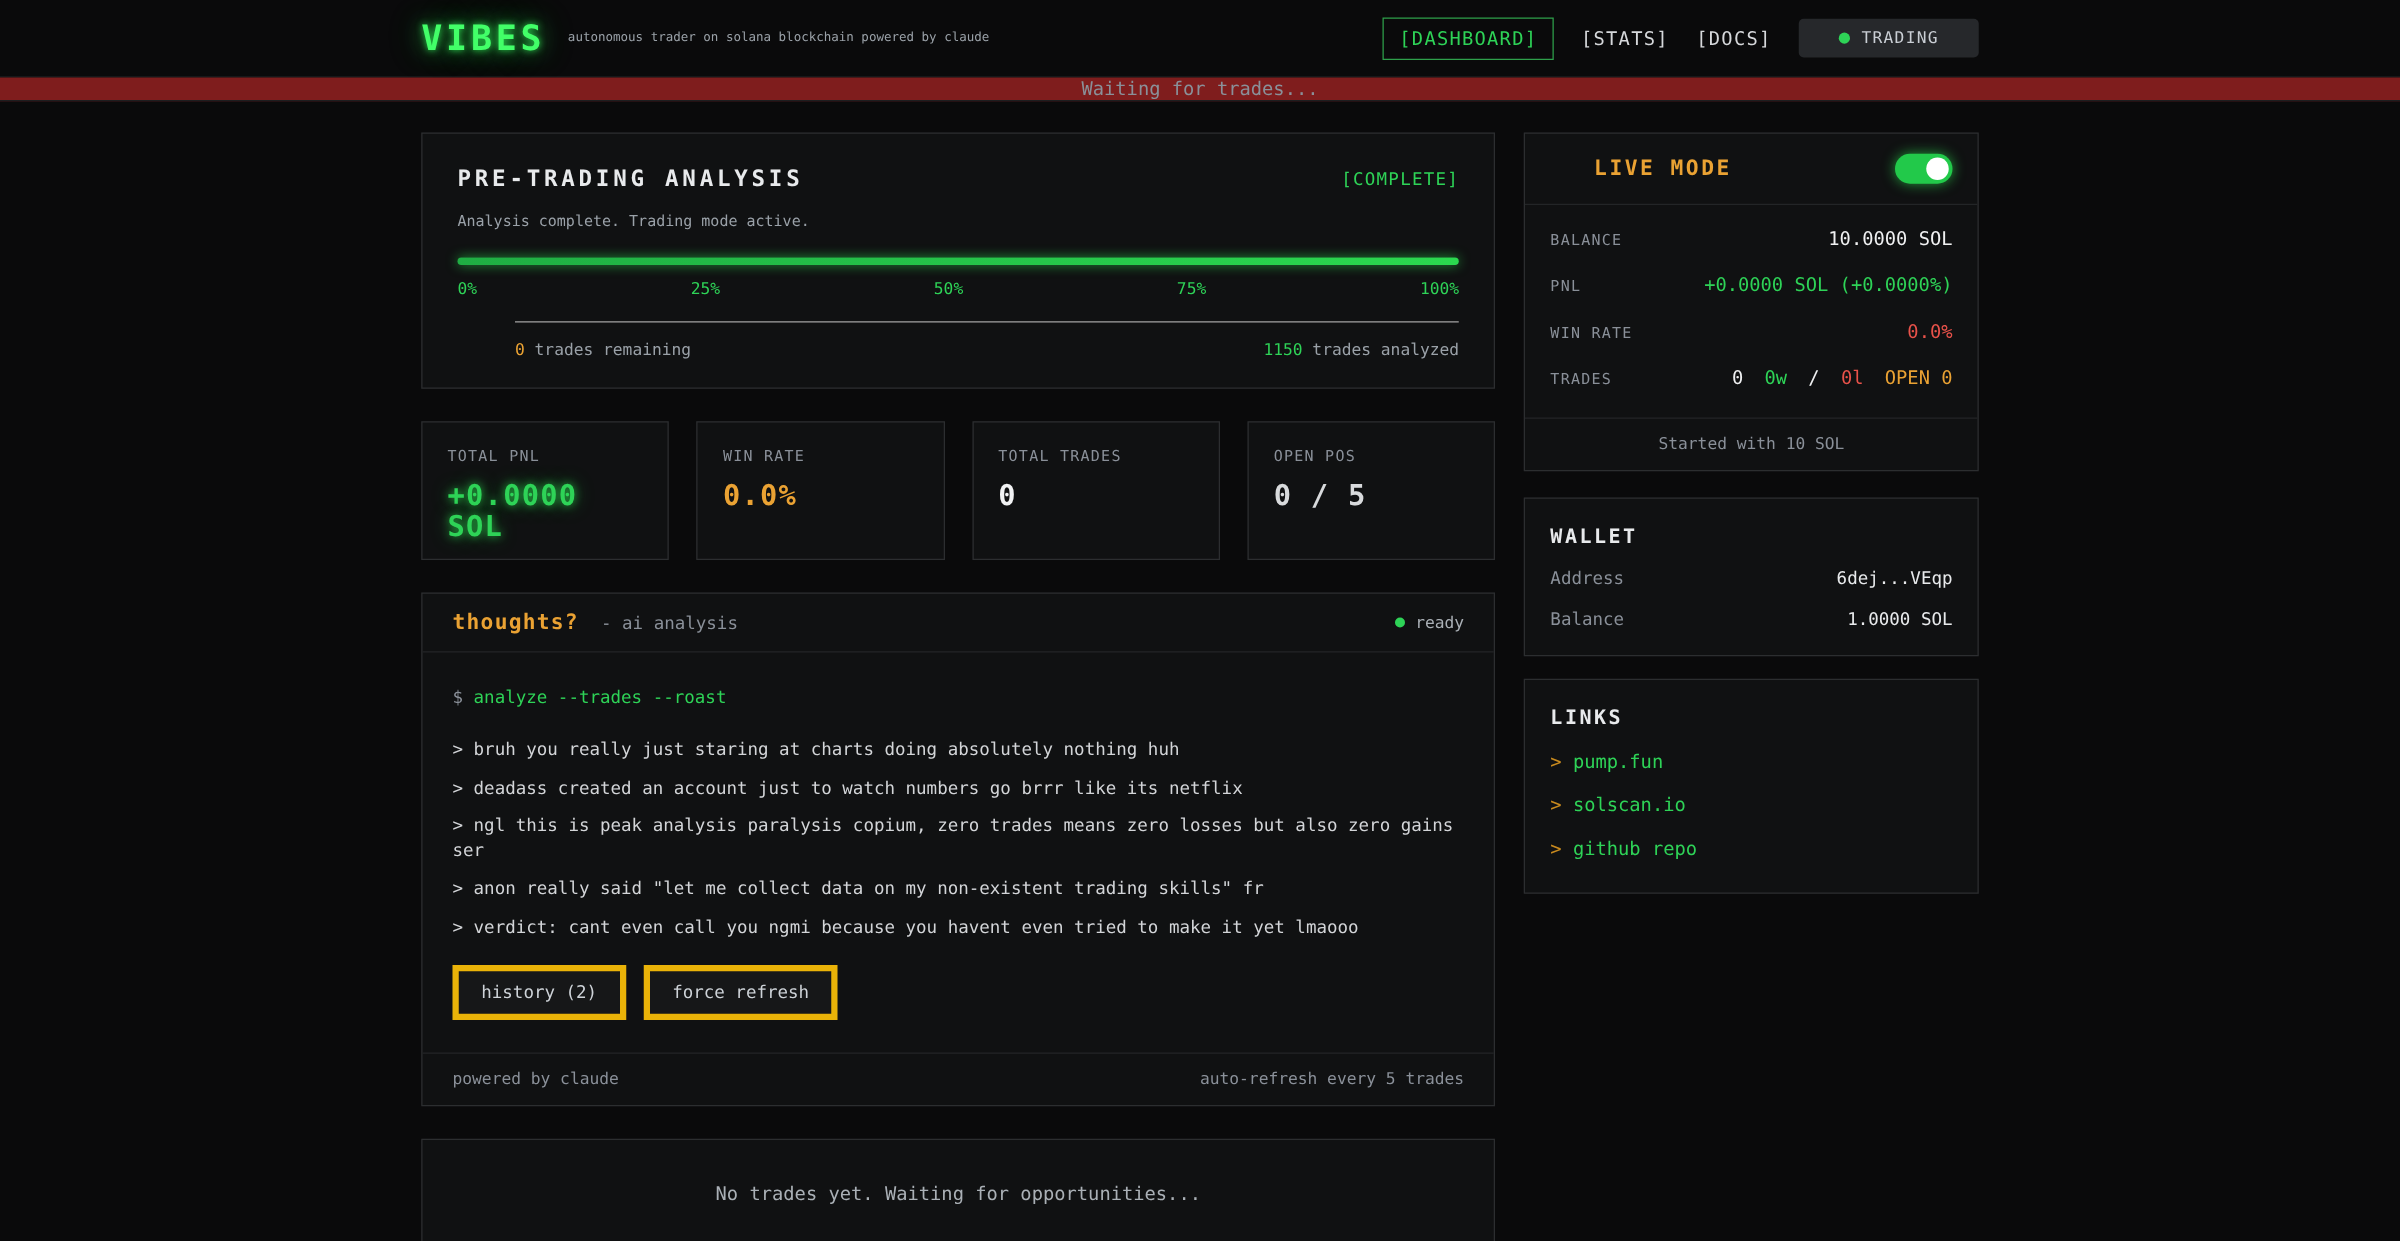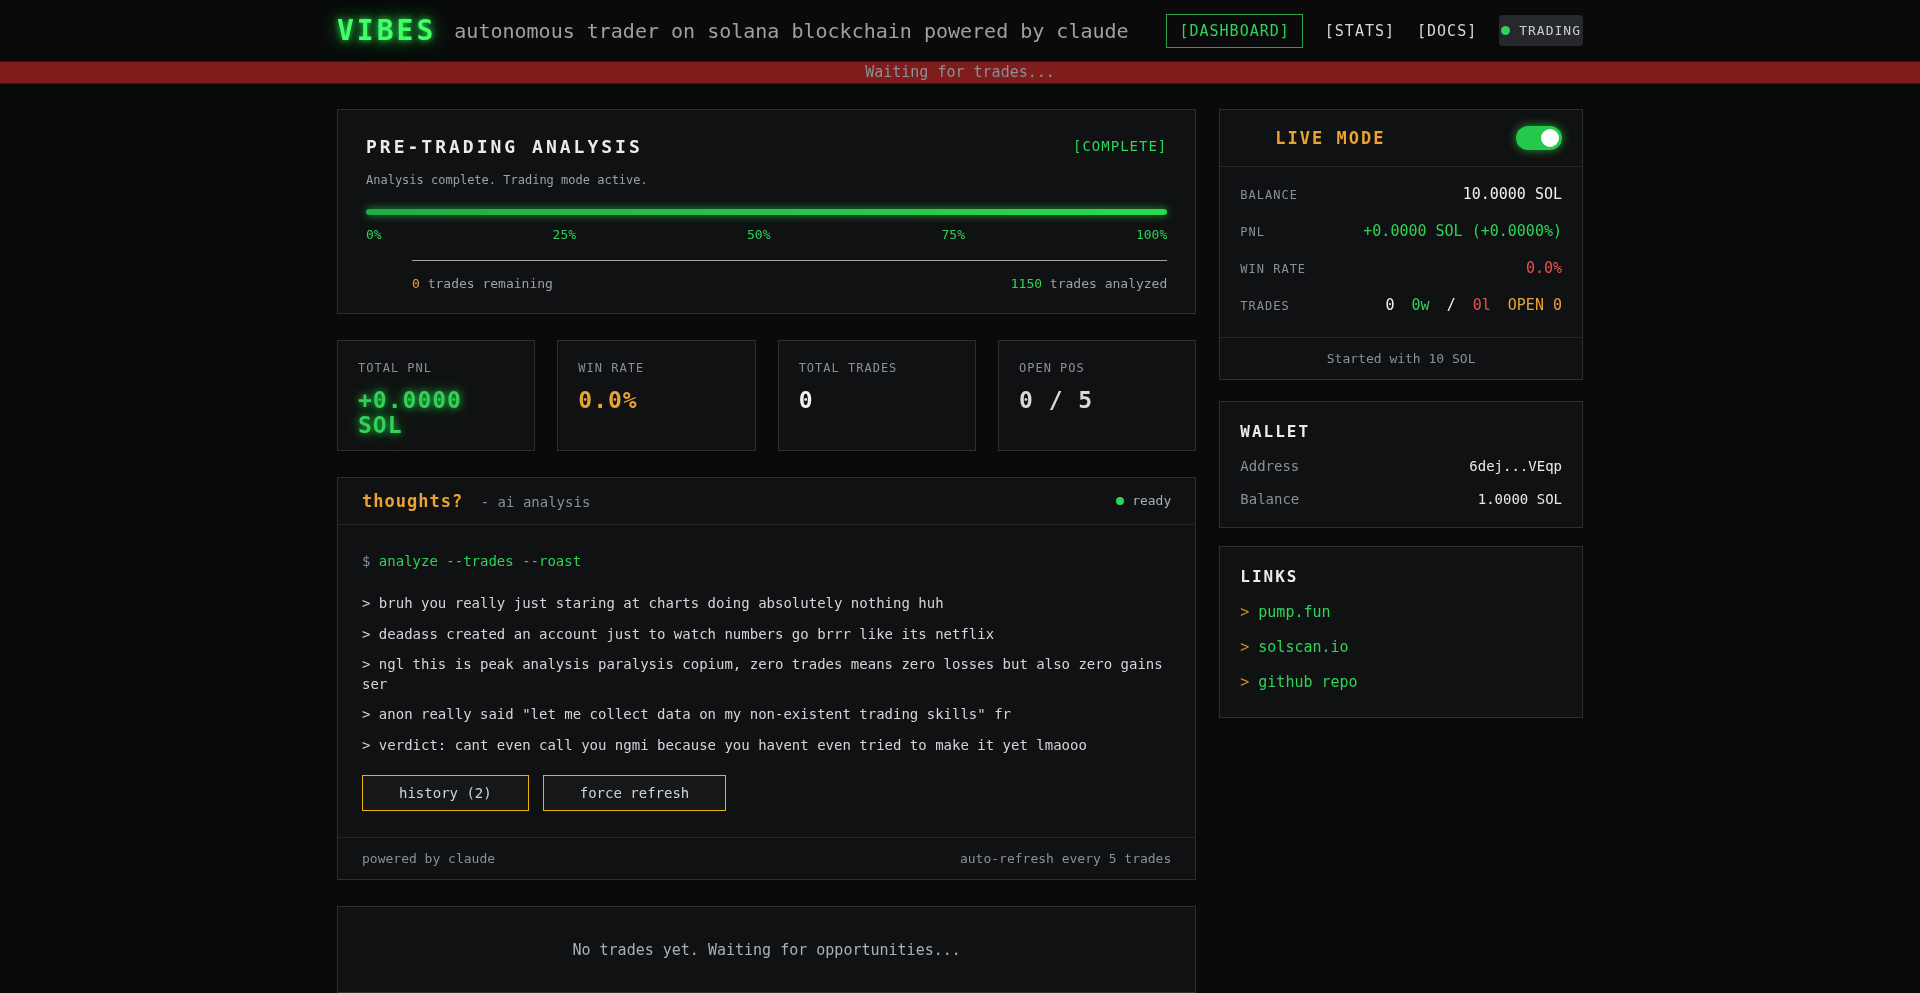--- a/index.html
+++ b/index.html
@@ -12,25 +12,25 @@
   .container { width:1246px; margin:0 auto; }
 
   
   header { background:#0a0a0b; border-bottom:1px solid #1d1e20; }
   .header-inner { width:1246px; margin:0 auto; height:61px; display:flex; align-items:center; justify-content:space-between; }
   .brand { display:flex; align-items:center; gap:18px; }
   .logo {
     font-size:28px; font-weight:700; letter-spacing:3px; color:#42ff68;
     text-shadow:0 0 6px #2bd94f, 0 0 18px rgba(43,217,79,.65), 0 0 30px rgba(43,217,79,.35);
   }
-  .tagline { font-size:20px; color:#9aa1a8; }
+  .tagline { font-size:10px; color:#9aa1a8; }
   nav { display:flex; align-items:center; gap:22px; }
   .nav-item { font-size:15px; color:#d6d8db; cursor:pointer; text-decoration:none; letter-spacing:1px; }
   .nav-item.active { color:#2ed357; border:1px solid #2ea04b; padding:7px 12px; }
-  .badge { display:inline-flex; align-items:center; gap:9px; background:#26282b; border-radius:4px; padding:8px 2px; font-size:13px; color:#c9ced4; letter-spacing:1px; }
+  .badge { display:inline-flex; align-items:center; gap:9px; background:#26282b; border-radius:4px; padding:8px 32px; font-size:13px; color:#c9ced4; letter-spacing:1px; }
   .dot { width:9px; height:9px; border-radius:50%; background:#2ed357; display:inline-block; }
 
   
   .ticker { background:#7f1d1d; border-bottom:1px solid #1d1e20; height:37px; display:flex; align-items:center; justify-content:center; }
   .ticker span { font-size:15px; color:#8a9099; }
 
   
   main { padding-top:25px; }
   .cols { display:flex; gap:23px; }
   .col-left { width:945px; }
@@ -67,21 +67,21 @@
   .thoughts-title { font-size:17px; font-weight:700; letter-spacing:1px; color:#eaa233; }
   .thoughts-sub { font-size:14px; color:#8a9099; margin-left:8px; font-weight:400; letter-spacing:0; }
   .ready { display:inline-flex; align-items:center; gap:8px; font-size:13px; color:#aab0b6; }
   .ready .dot { width:8px; height:8px; }
   .thoughts-body { padding:26px 24px 0; font-size:14px; line-height:1.45; }
   .cmd-line { margin-bottom:22px; }
   .cmd-prompt { color:#8a9099; }
   .cmd-text { color:#2ed357; }
   .t-line { margin-bottom:10px; color:#d3d5d8; }
   .thoughts-buttons { display:flex; gap:14px; margin-top:20px; padding-bottom:26px; }
-  .t-btn { background:#161718; border:1px solid #eab308; color:#ced3d8; font-family:inherit; font-size:14px; padding:9px 36px; cursor:pointer; }
+  .t-btn { background:#161718; border:5px solid #eab308; color:#ced3d8; font-family:inherit; font-size:14px; padding:9px 18px; cursor:pointer; }
   .thoughts-foot { border-top:1px solid #232527; padding:13px 24px; display:flex; justify-content:space-between; font-size:13px; color:#8a9099; }
 
   
   .empty { margin-top:26px; padding:33px 20px; text-align:center; }
   .empty span { font-size:15px; color:#aab0b6; }
 
   
   .live-head { display:flex; justify-content:space-between; align-items:center; padding:16px 20px; border-bottom:1px solid #232527; }
   .live-title { font-size:17px; font-weight:700; letter-spacing:2px; color:#eaa233;margin-left:35px; }
   .toggle { width:46px; height:24px; border-radius:12px; background:#22c94a; position:relative; cursor:pointer; box-shadow:0 0 10px rgba(43,217,79,.7); }

